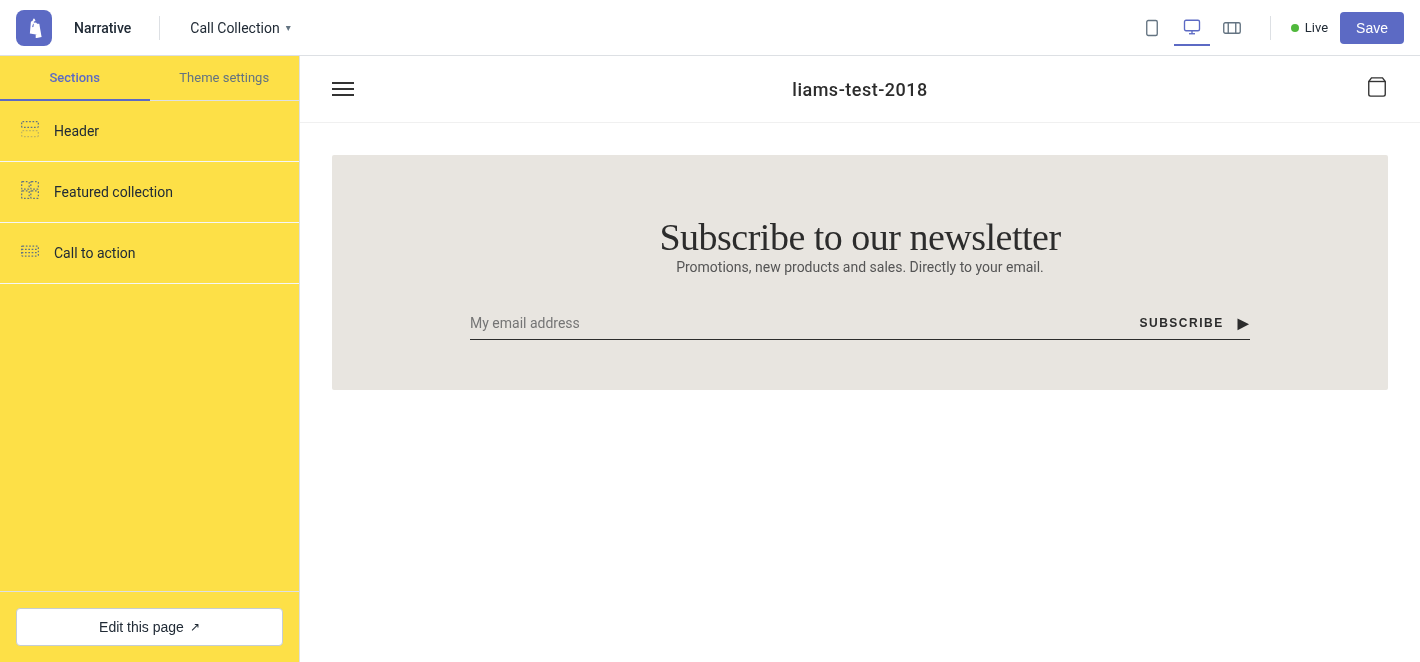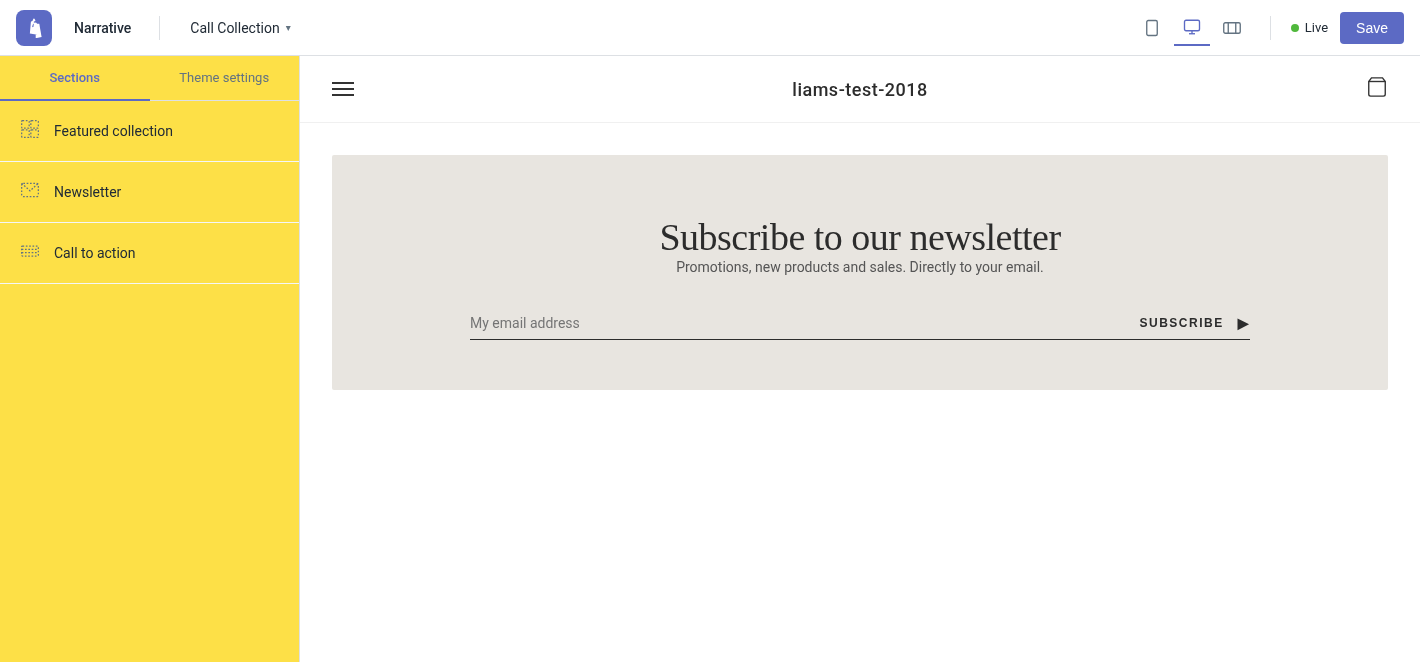--- a/index.html
+++ b/index.html
@@ -154,55 +154,61 @@
 
 <div class="main-area">
 
   <div class="sidebar">
     <div class="sidebar-tabs">
       <div class="sidebar-tab active">Sections</div>
       <div class="sidebar-tab">Theme settings</div>
     </div>
     <div class="sidebar-items">
 
+      <div class="sidebar-item">
+        <span class="sidebar-item-icon">
+          <svg width="20" height="20" viewBox="0 0 24 24" fill="none" stroke="currentColor" stroke-width="1.5" stroke-dasharray="2,2">
+            <rect x="2" y="3" width="20" height="7" rx="1"></rect>
+            <rect x="2" y="14" width="20" height="7" rx="1" opacity="0.4"></rect>
+          </svg>
+        </span>
+        <span class="sidebar-item-label">Header</span>
+      </div>
 
       <div class="sidebar-item">
         <span class="sidebar-item-icon">
           <svg width="20" height="20" viewBox="0 0 24 24" fill="none" stroke="currentColor" stroke-width="1.5" stroke-dasharray="2,2">
             <rect x="2" y="2" width="9" height="9" rx="1"></rect>
             <rect x="13" y="2" width="9" height="9" rx="1"></rect>
             <rect x="2" y="13" width="9" height="9" rx="1"></rect>
             <rect x="13" y="13" width="9" height="9" rx="1"></rect>
           </svg>
         </span>
         <span class="sidebar-item-label">Featured collection</span>
       </div>
 
-      <div class="sidebar-item">
-        <span class="sidebar-item-icon">
-          <svg width="20" height="20" viewBox="0 0 24 24" fill="none" stroke="currentColor" stroke-width="1.5" stroke-dasharray="2,2">
-            <rect x="2" y="4" width="20" height="16" rx="2"></rect>
-            <polyline points="2,4 12,13 22,4"></polyline>
-          </svg>
-        </span>
-        <span class="sidebar-item-label">Newsletter</span>
-      </div>
 
       <div class="sidebar-item">
         <span class="sidebar-item-icon">
           <svg width="20" height="20" viewBox="0 0 24 24" fill="none" stroke="currentColor" stroke-width="1.5" stroke-dasharray="2,2">
             <rect x="2" y="6" width="20" height="12" rx="1"></rect>
             <line x1="2" y1="10" x2="22" y2="10" stroke-dasharray="2,2"></line>
             <line x1="2" y1="14" x2="22" y2="14" stroke-dasharray="2,2"></line>
           </svg>
         </span>
         <span class="sidebar-item-label">Call to action</span>
       </div>
 
 
+    </div>
+    <div class="sidebar-footer">
+      <button class="edit-page-btn">
+        <span>Edit this page</span>
+        <span style="font-size:12px;">↗</span>
+      </button>
     </div>
   </div>
 
   <div class="preview-area">
     <div class="preview-frame">
 
       <div class="store-header">
         <div class="hamburger-icon">
           <span></span>
             <span></span>

